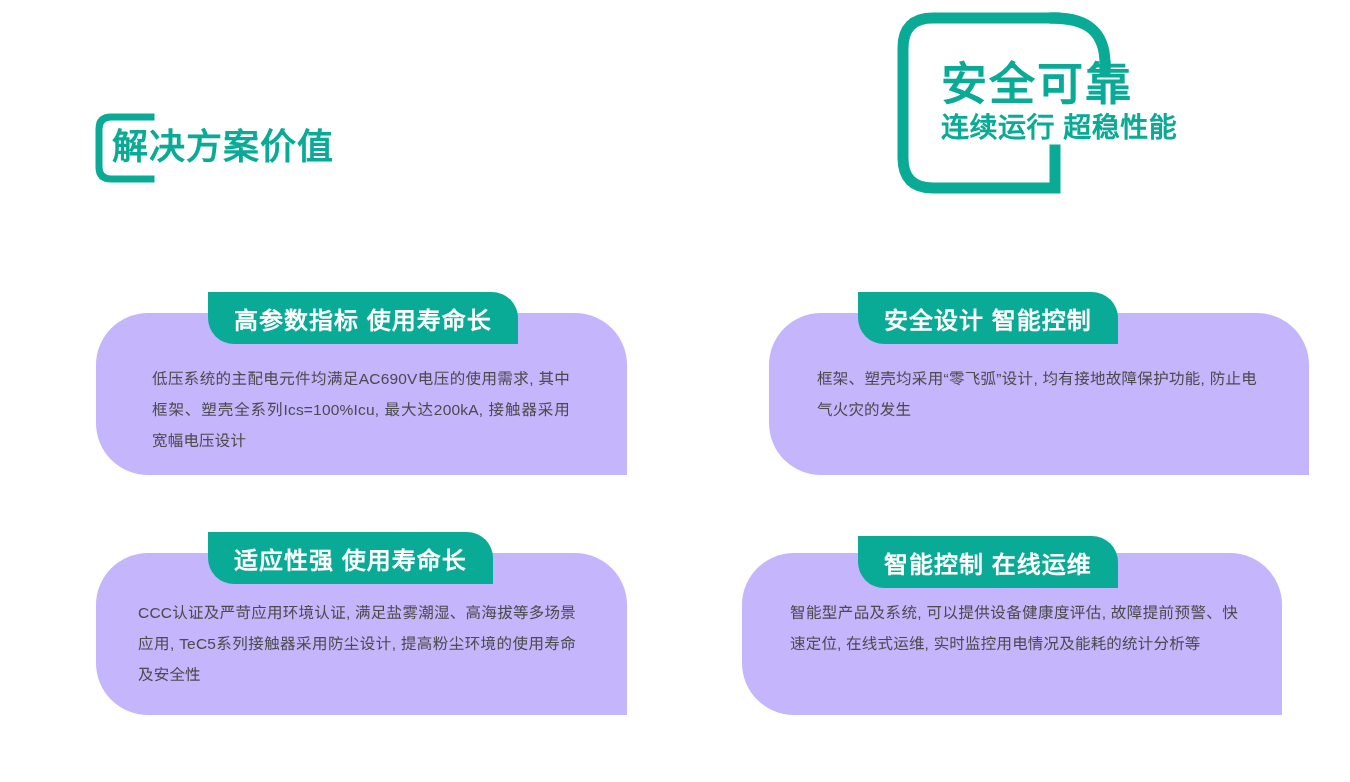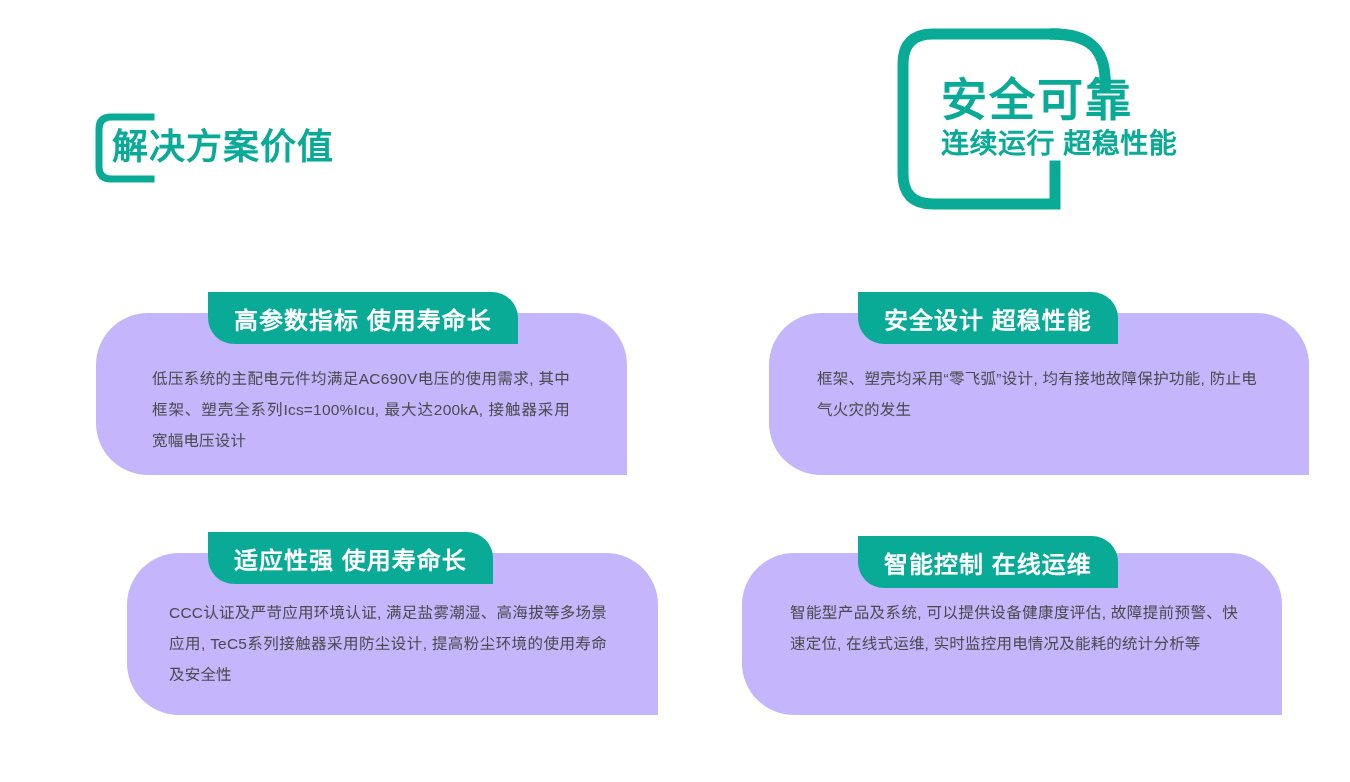--- a/index.html
+++ b/index.html
@@ -17,21 +17,21 @@
     position: relative;
     width: 1350px;
     height: 782px;
     background: #ffffff;
   }
 
   
   .brandmark {
     position: absolute;
     left: 893px;
-    top: 24px;
+    top: 8px;
     width: 250px;
     height: 190px;
   }
   .brandmark .frame-svg {
     position: absolute;
     left: 0; top: 0;
     width: 250px;
     height: 190px;
   }
   .brandmark .brand-text {
@@ -94,21 +94,21 @@
     width: 531px;
     height: 162px;
     background: #c4b5fd;
     border-top-left-radius: 52px;
     border-top-right-radius: 52px;
     border-bottom-left-radius: 52px;
     border-bottom-right-radius: 0px;
   }
   .card.c1 { left: 96px;  top: 313px; }
   .card.c2 { left: 769px; top: 313px; width: 540px; }
-  .card.c3 { left: 96px;  top: 553px; margin-left: 31px; }
+  .card.c3 { left: 96px;  top: 553px; }
   .card.c4 { left: 742px; top: 553px; width: 540px; }
 
   .card-body {
     position: absolute;
     left: 56px;
     top: 50px;
     right: 26px;
     font-size: 15.5px;
     line-height: 31px;
     color: #4b4b4b;
@@ -171,21 +171,21 @@
   <div class="cards">
 
     <div class="card c1">
       <div class="card-body">低压系统的主配电元件均满足AC690V电压的使用需求, 其中框架、塑壳全系列Ics=100%Icu, 最大达200kA, 接触器采用宽幅电压设计</div>
     </div>
     <div class="badge b1">高参数指标 使用寿命长</div>
 
     <div class="card c2">
       <div class="card-body">框架、塑壳均采用“零飞弧”设计, 均有接地故障保护功能, 防止电气火灾的发生</div>
     </div>
-    <div class="badge b2">安全设计 超稳性能</div>
+    <div class="badge b2">安全设计 智能控制</div>
 
     <div class="card c3">
       <div class="card-body">CCC认证及严苛应用环境认证, 满足盐雾潮湿、高海拔等多场景应用, TeC5系列接触器采用防尘设计, 提高粉尘环境的使用寿命及安全性</div>
     </div>
     <div class="badge b3">适应性强 使用寿命长</div>
 
     <div class="card c4">
       <div class="card-body">智能型产品及系统, 可以提供设备健康度评估, 故障提前预警、快速定位, 在线式运维, 实时监控用电情况及能耗的统计分析等</div>
     </div>
     <div class="badge b4">智能控制 在线运维</div>

